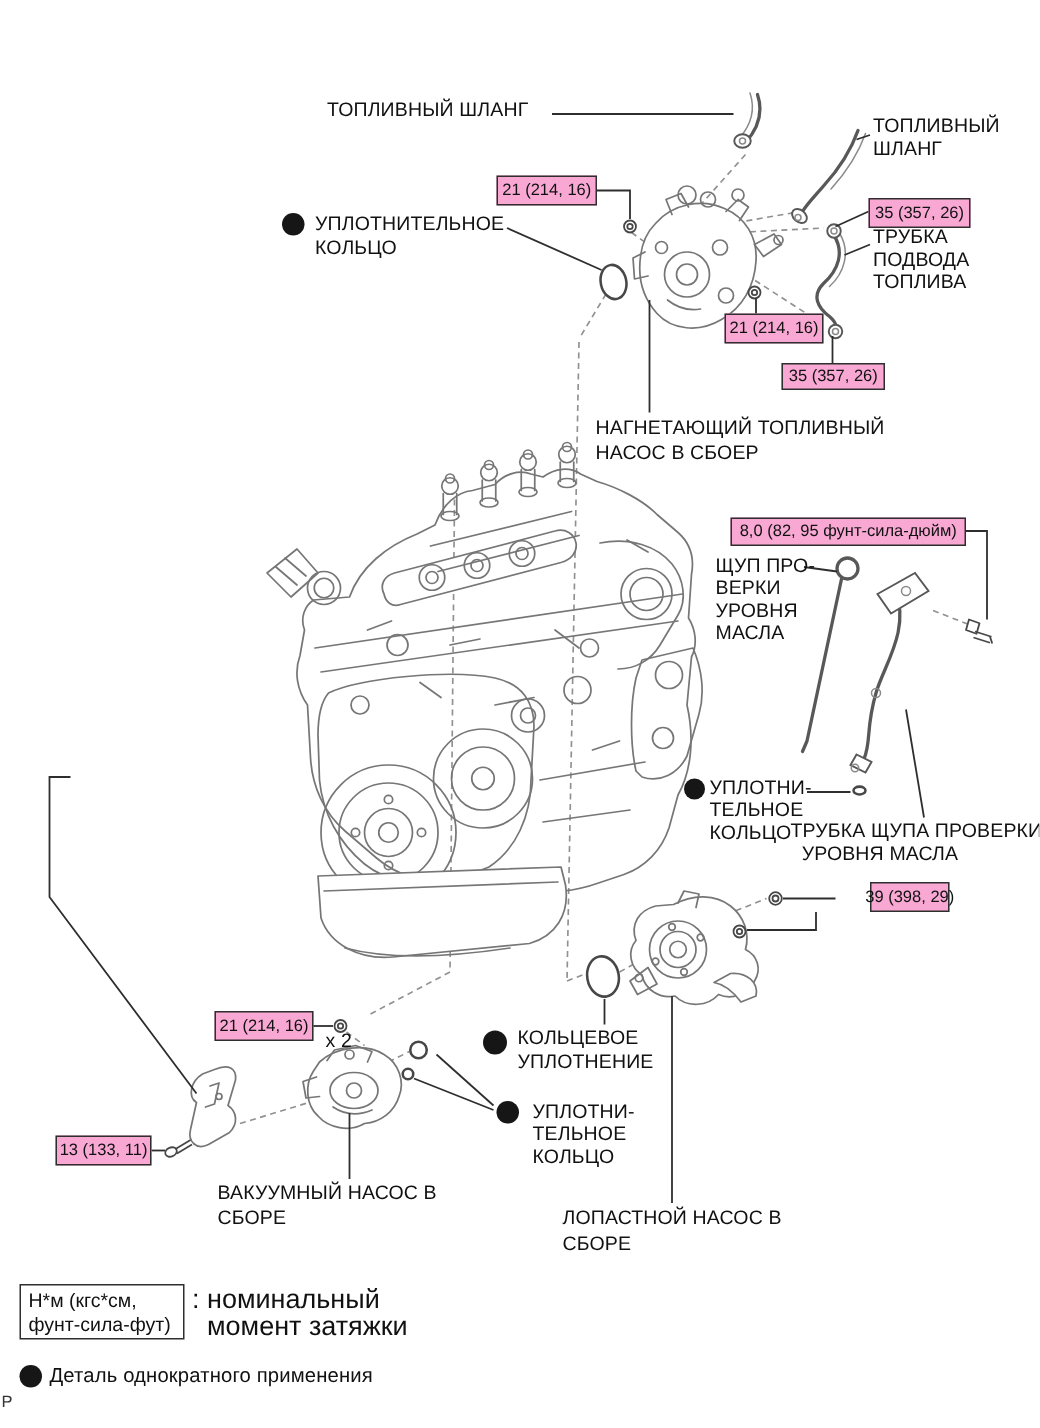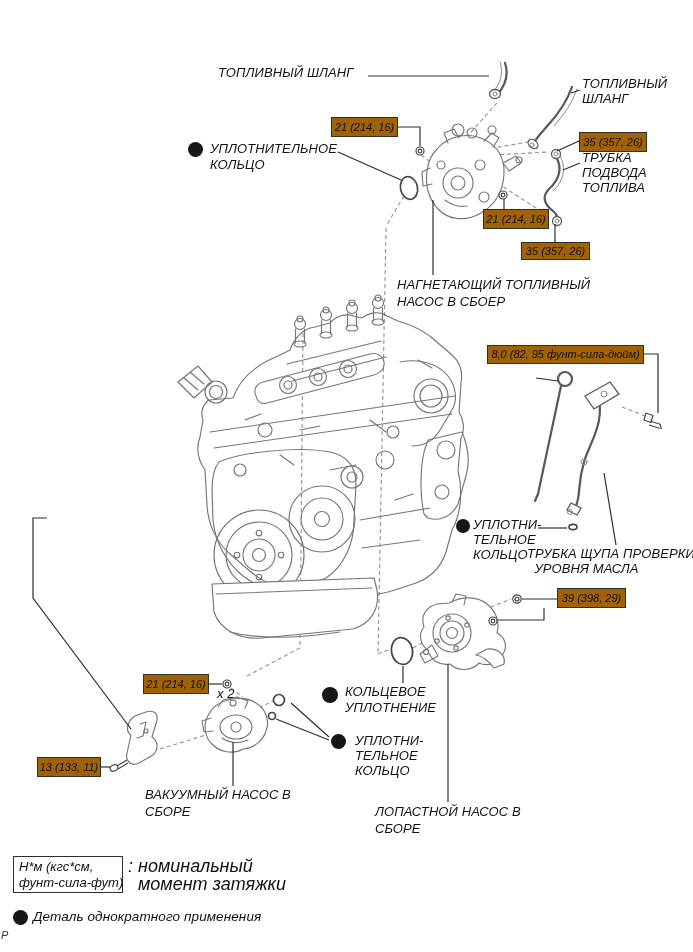--- a/index.html
+++ b/index.html
@@ -1,32 +1,32 @@
 <!DOCTYPE html>
 <html><head>
 <meta charset="utf-8">
 <style>
   html,body{margin:0;padding:0;background:#fff;}
   #stage{position:relative;width:693px;height:952px;background:#fff;overflow:hidden;
-         font-family:"Liberation Sans",sans-serif;font-style:italic;}
+         font-family:"Liberation Sans",sans-serif;}
   svg{position:absolute;left:0;top:0;}
   .art path,.art circle,.art ellipse,.art line,.art polyline{
      stroke:#767676;fill:none;stroke-width:1.15;stroke-linejoin:round;stroke-linecap:round;}
   .art .fw{fill:#ffffff;}
   .pipe path,.pipe circle,.pipe ellipse{stroke:#585858;fill:none;stroke-width:2.2;stroke-linecap:round;}
   .pipe .thin{stroke:#8a8a8a;stroke-width:1;}
   .pipe .fw{fill:#fff;stroke-width:1.3;}
   .orings ellipse,.orings circle{stroke:#474747;fill:none;stroke-width:1.7;}
   .bolts circle,.bolts path,.bolts ellipse,.bolts line{stroke:#474747;fill:#fff;stroke-width:1.2;stroke-linejoin:round;}
   .dash path,.dash line{stroke:#909090;stroke-width:1.1;stroke-dasharray:4 3;fill:none;}
   .lead path,.lead line,.lead polyline{stroke:#2e2e2e;stroke-width:1.2;fill:none;}
   .lbl{position:absolute;font-size:13px;line-height:15px;color:#111;white-space:pre;
        letter-spacing:.1px;}
   .bullet{position:absolute;border-radius:50%;background:#161616;}
-  .tbox{position:absolute;box-sizing:border-box;border:1.3px solid #2e2e2e;background:#a16207;
+  .tbox{position:absolute;box-sizing:border-box;border:1.3px solid #2e2e2e;background:#f9a8d4;
         color:#111;font-size:11px;line-height:1;display:flex;align-items:center;
         justify-content:center;white-space:nowrap;padding:0 16px;z-index:3;}
   .lgbox{position:absolute;box-sizing:border-box;border:1.3px solid #2e2e2e;background:#fff;
         color:#111;font-size:13px;line-height:16px;padding:2px 5px;white-space:pre;}
   .note{position:absolute;color:#111;font-size:18px;line-height:18px;white-space:pre;}
   .corner{position:absolute;color:#333;font-size:11px;}
   .z2{z-index:2;}
 </style>
 </head>
 <body>
@@ -260,20 +260,24 @@
 <div class="lbl z2" style="left:582px;top:76px">ТОПЛИВНЫЙ
 ШЛАНГ</div>
 <span class="bullet" style="left:188px;top:142px;width:15px;height:15px"></span>
 <div class="lbl z2" style="left:210px;top:141px;line-height:16px">УПЛОТНИТЕЛЬНОЕ
 КОЛЬЦО</div>
 <div class="lbl z2" style="left:582px;top:150px">ТРУБКА
 ПОДВОДА
 ТОПЛИВА</div>
 <div class="lbl z2" style="left:397px;top:276px;line-height:17px">НАГНЕТАЮЩИЙ ТОПЛИВНЫЙ
 НАСОС В СБОЕР</div>
+<div class="lbl z2" style="left:477px;top:369px">ЩУП ПРО-
+ВЕРКИ
+УРОВНЯ
+МАСЛА</div>
 <span class="bullet" style="left:456px;top:519px;width:14px;height:14px"></span>
 <div class="lbl z2" style="left:473px;top:517px">УПЛОТНИ-
 ТЕЛЬНОЕ
 КОЛЬЦО</div>
 <div class="lbl z2" style="left:527px;top:546px">ТРУБКА ЩУПА ПРОВЕРКИ
   УРОВНЯ МАСЛА</div>
 <span class="bullet" style="left:322px;top:687px;width:16px;height:16px"></span>
 <div class="lbl z2" style="left:345px;top:684px;line-height:15.5px">КОЛЬЦЕВОЕ
 УПЛОТНЕНИЕ</div>
 <span class="bullet" style="left:331px;top:734px;width:15px;height:15px"></span>
@@ -284,21 +288,21 @@
 СБОРЕ</div>
 <div class="lbl z2" style="left:375px;top:803px;line-height:17px">ЛОПАСТНОЙ НАСОС В
 СБОРЕ</div>
 <div class="lbl z2" style="left:217px;top:686px">x 2</div>
 
 <div class="tbox" style="left:331px;top:117px;width:67px;height:20px">21 (214, 16)</div>
 <div class="tbox" style="left:579px;top:132px;width:68px;height:20px">35 (357, 26)</div>
 <div class="tbox" style="left:483px;top:209px;width:66px;height:20px">21 (214, 16)</div>
 <div class="tbox" style="left:521px;top:242px;width:69px;height:18px">35 (357, 26)</div>
 <div class="tbox" style="left:487px;top:345px;width:157px;height:19px">8,0 (82, 95 фунт-сила-дюйм)</div>
-<div class="tbox" style="left:557px;top:588px;width:69px;height:20px">39 (398, 29)</div>
+<div class="tbox" style="left:580px;top:588px;width:53px;height:20px">39 (398, 29)</div>
 <div class="tbox" style="left:143px;top:674px;width:66px;height:20px">21 (214, 16)</div>
 <div class="tbox" style="left:37px;top:757px;width:64px;height:20px">13 (133, 11)</div>
 
 <div class="lgbox" style="left:13px;top:856px;width:110px;height:37px">Н*м (кгс*см,
 фунт-сила-фут)</div>
 <div class="note" style="left:128px;top:857px">: номинальный
   момент затяжки</div>
 <span class="bullet" style="left:13px;top:910px;width:15px;height:15px"></span>
 <div class="lbl" style="left:33px;top:909px;font-size:13.5px">Деталь однократного применения</div>
 <div class="corner" style="left:1px;top:929px">Р</div>

